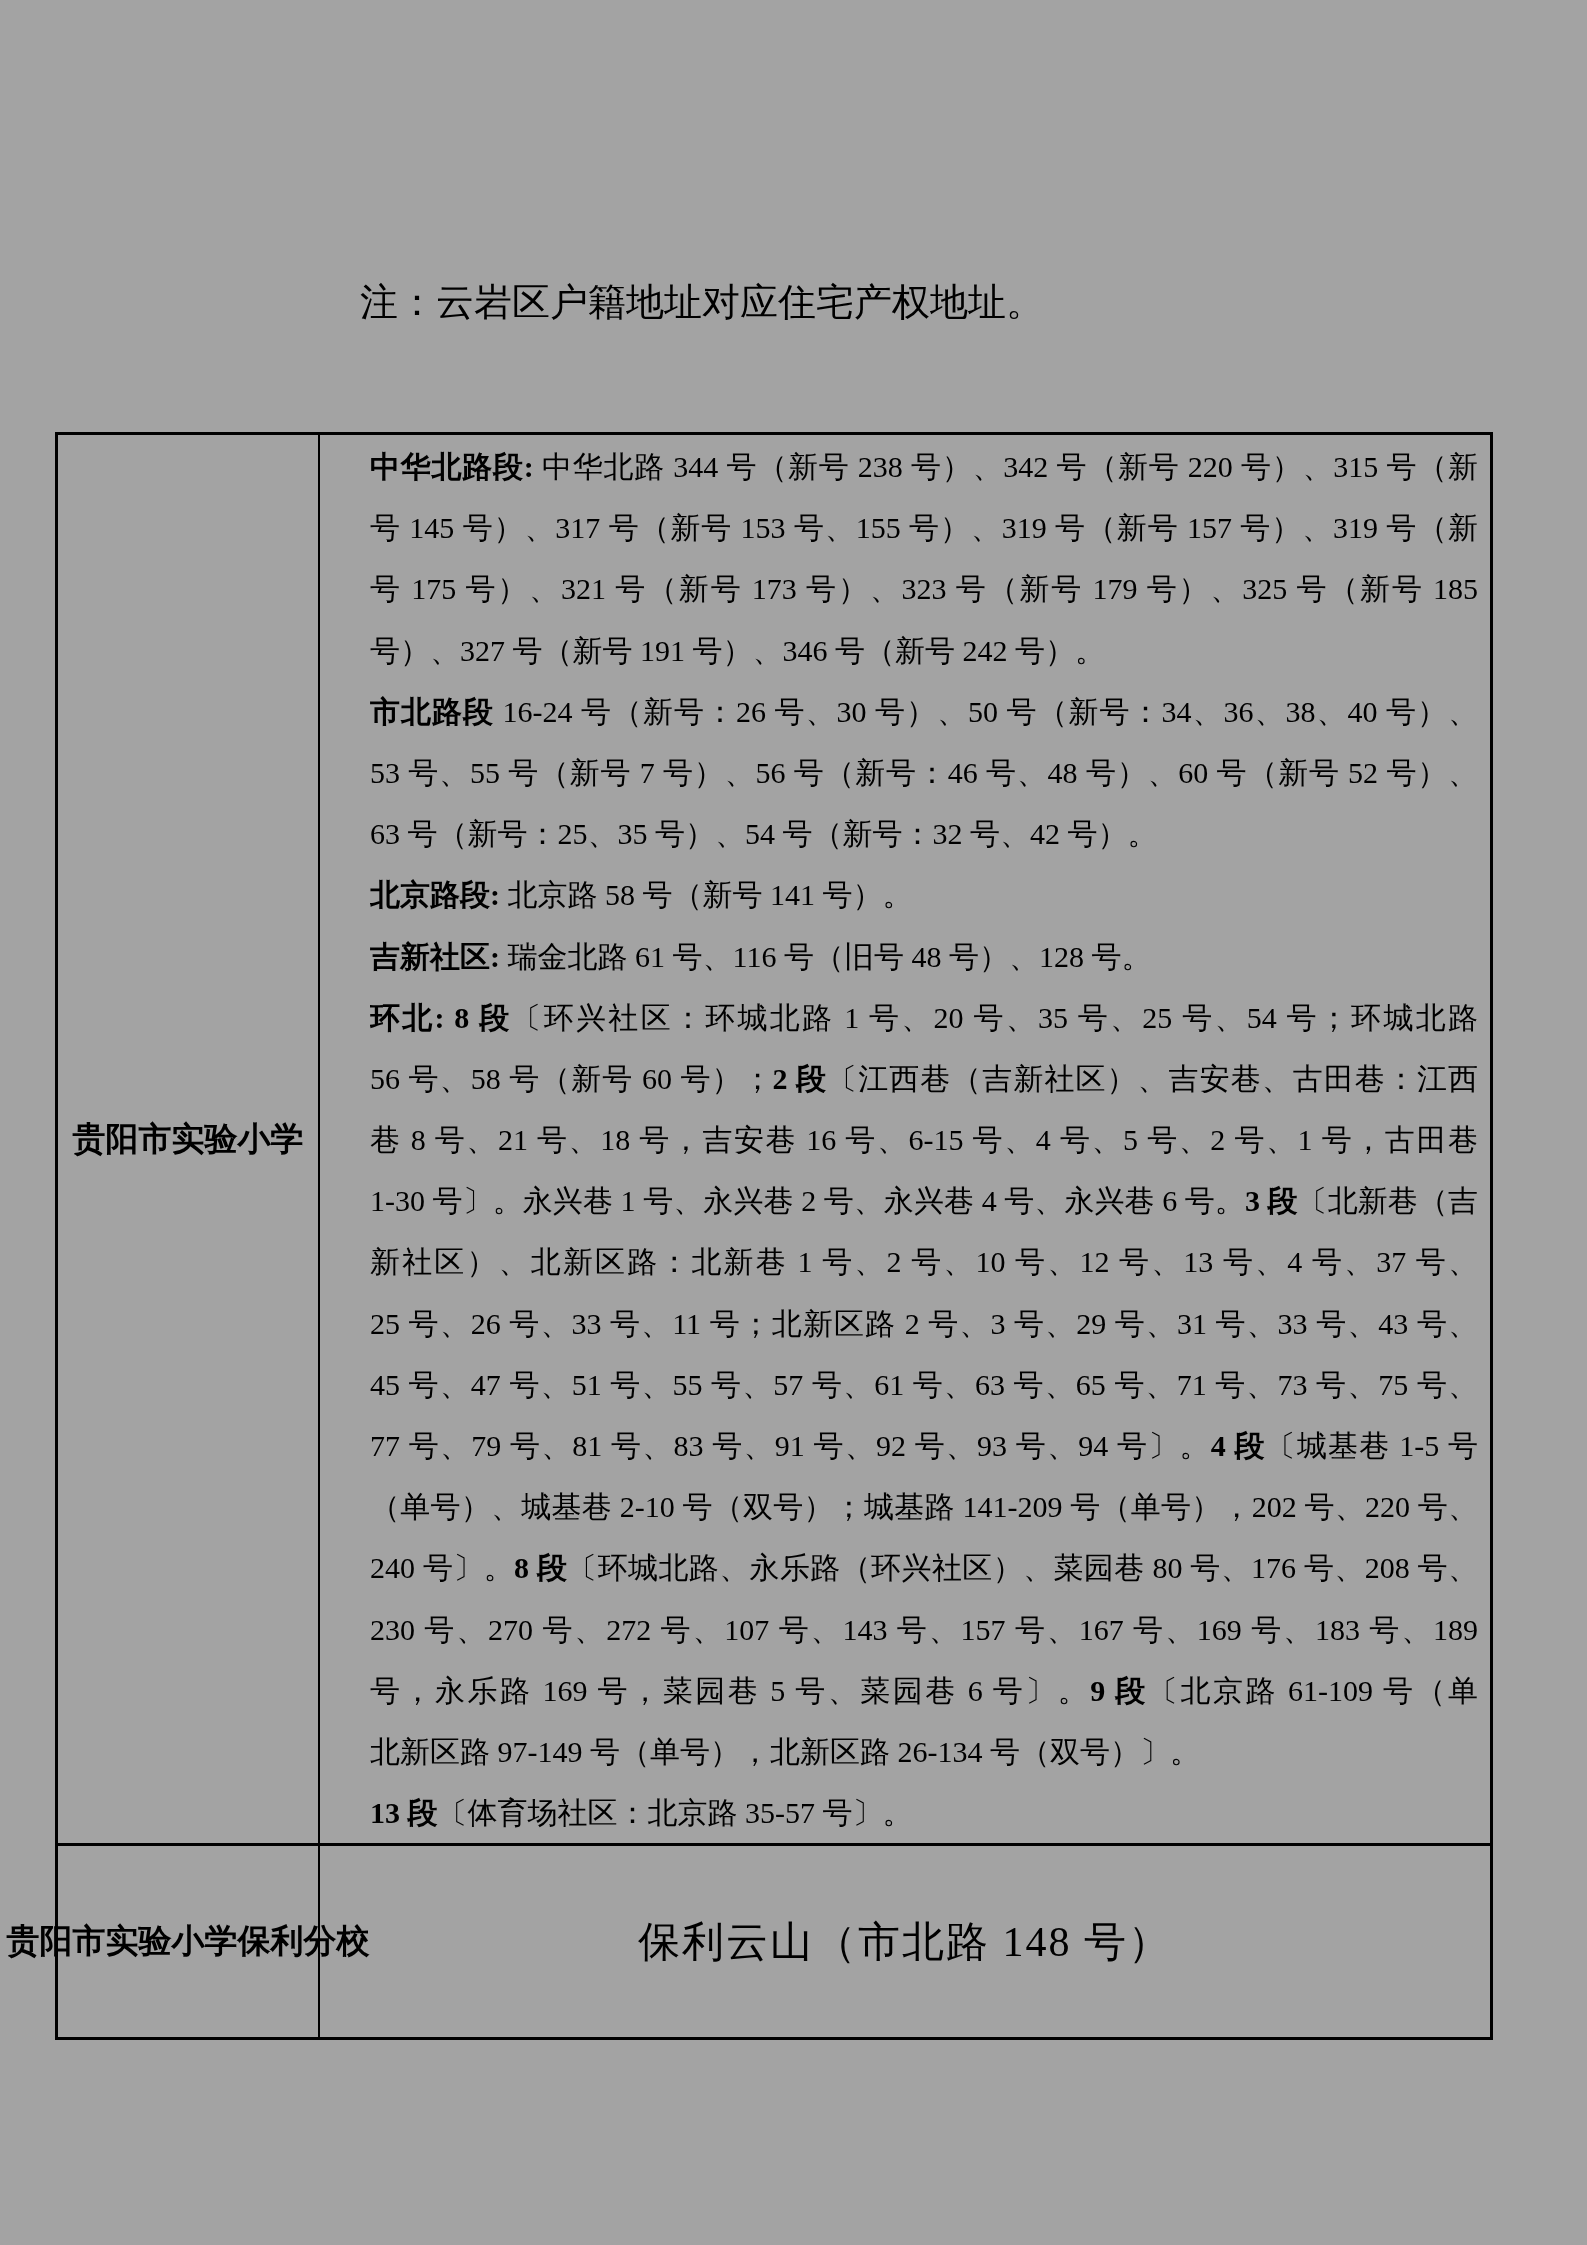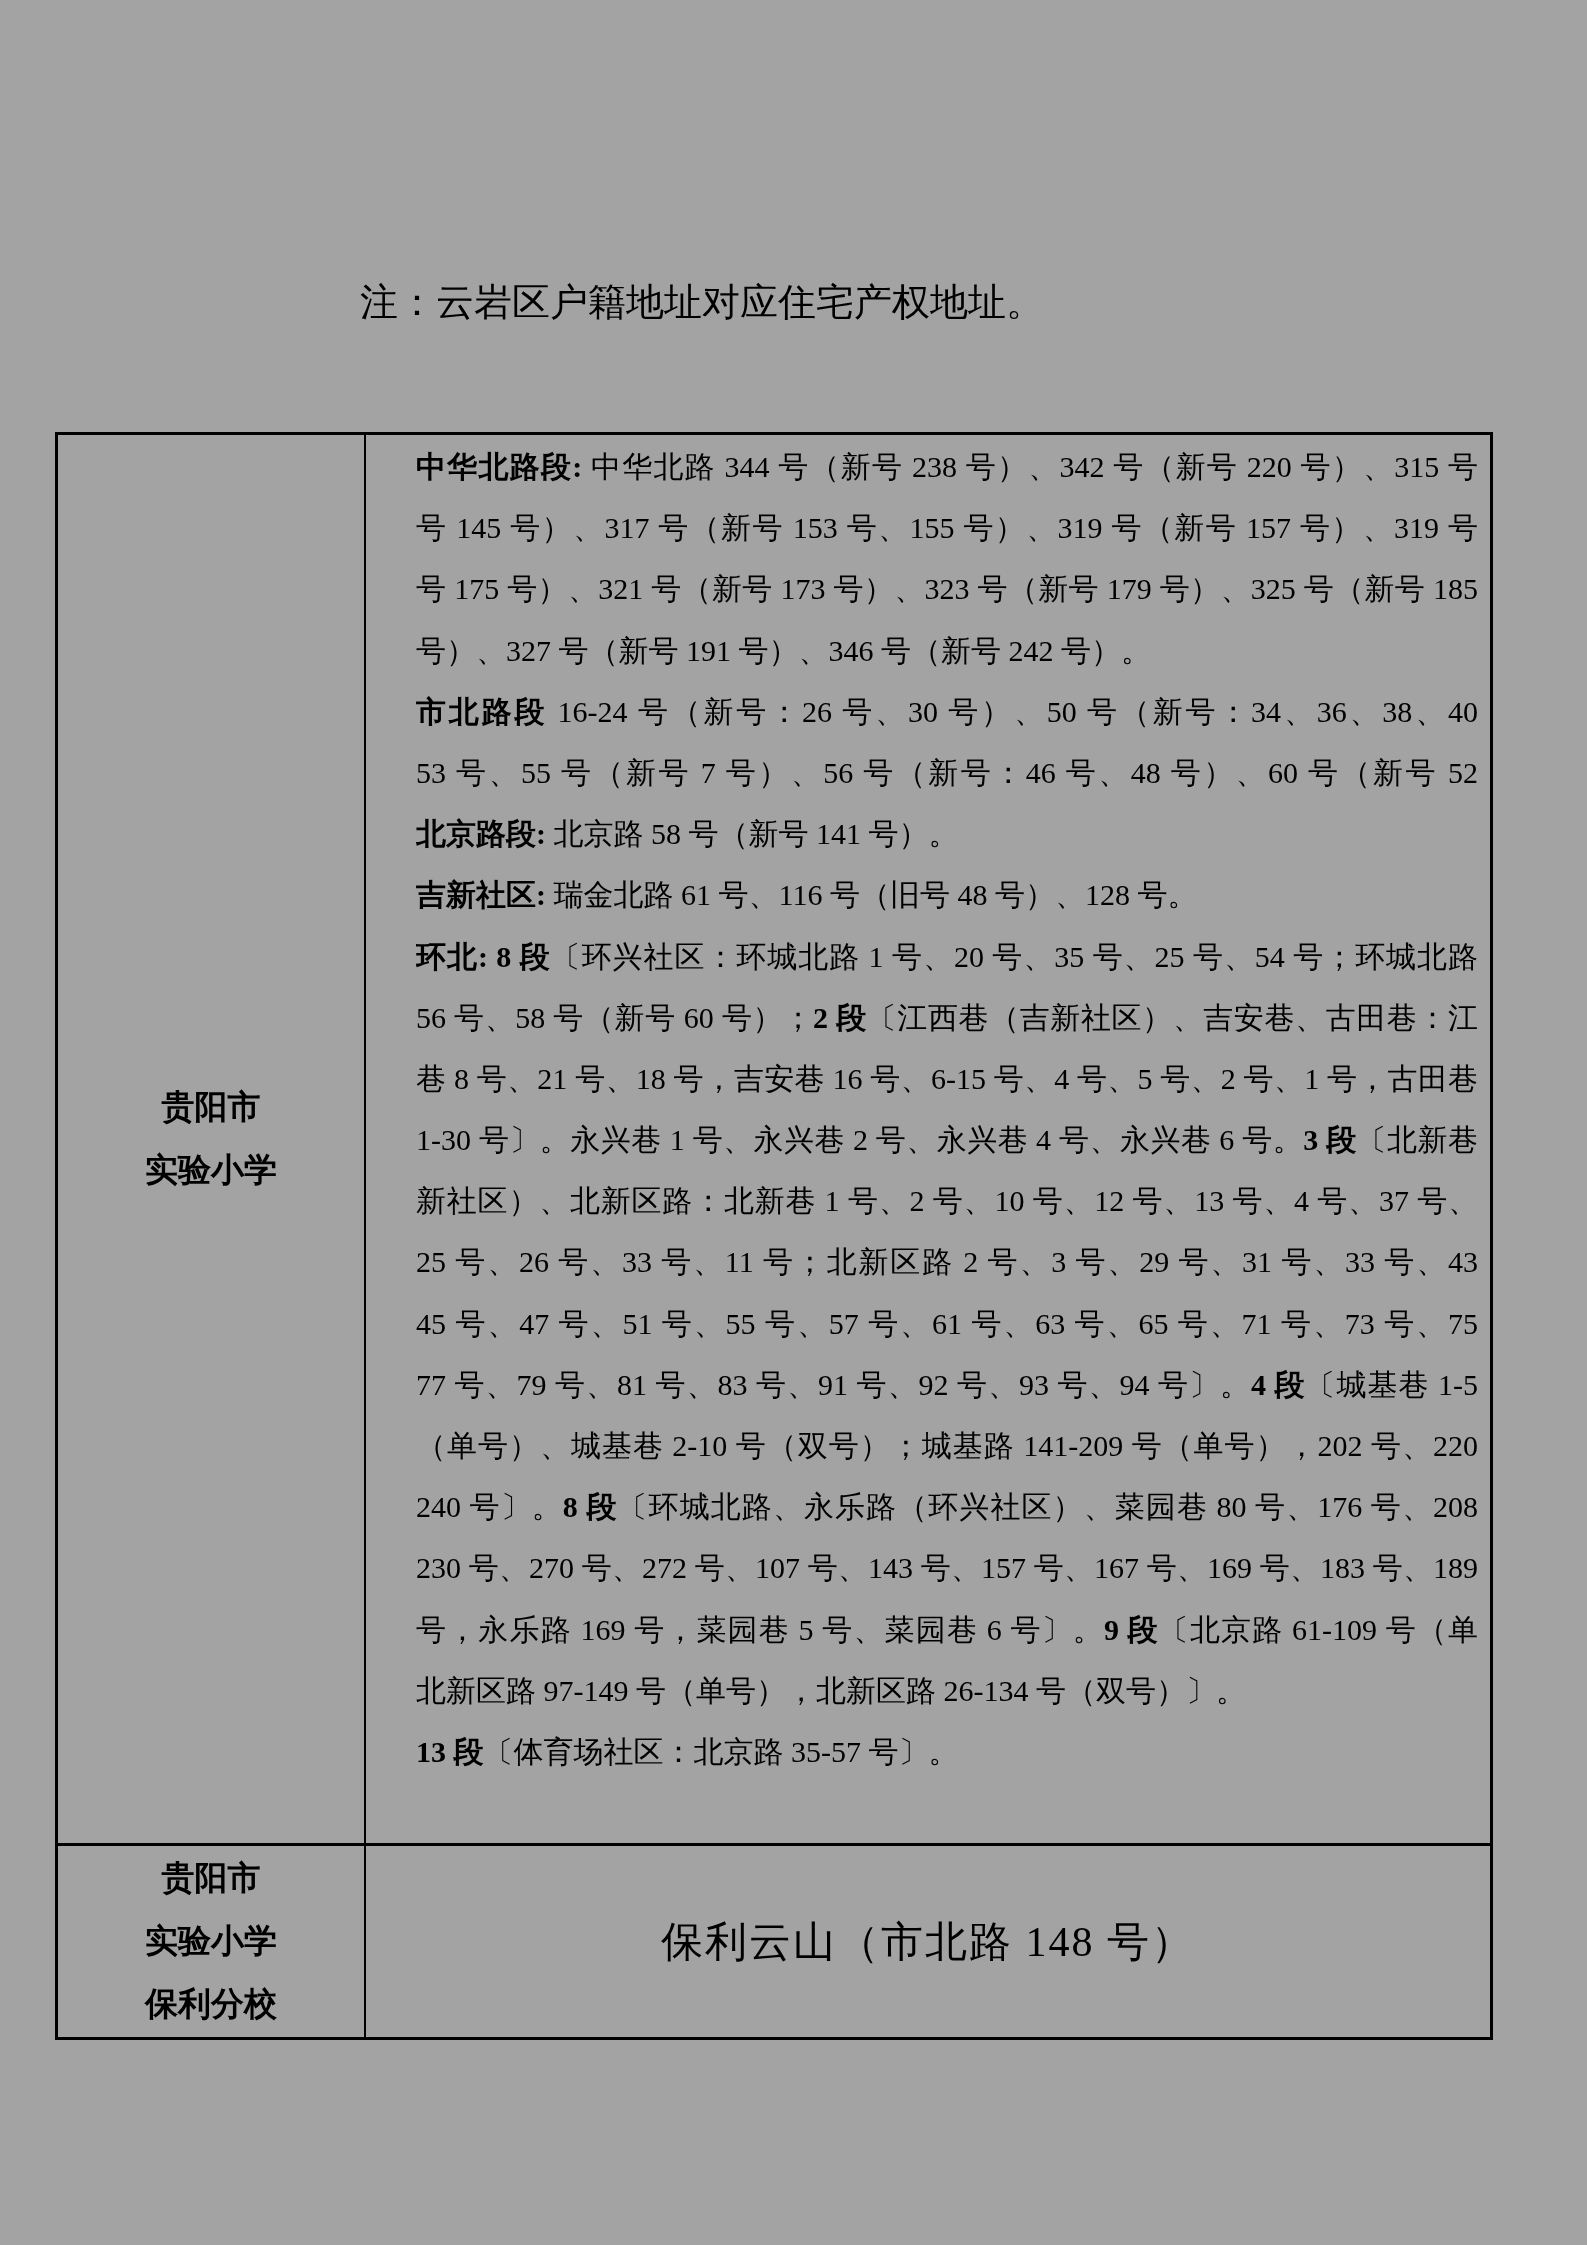--- a/index.html
+++ b/index.html
@@ -43,24 +43,24 @@
     height: 1411px;
     border-bottom: 3px solid #000000;
   }
   .trow-2 {
     flex: 1;
   }
   .cell {
     box-sizing: border-box;
   }
   .cell-school {
-    width: 308px;
+    width: 262px;
     border-right: 2px solid #000000;
     display: flex;
-    flex-direction: column;
+    flex-direction: row;
     justify-content: center;
     align-items: center;
     text-align: left;
   }
   .school-line {
     font-size: 33px;
     font-weight: bold;
     line-height: 63px;
     white-space: nowrap;
   }
@@ -107,20 +107,21 @@
           <div class="school-line">贵阳市</div>
           <div class="school-line">实验小学</div>
         </div>
       <div class="cell cell-addresses">
           <div class="addr-line"><span class="bold">中华北路段:</span><span> 中华北路 344 号（新号 238 号）、342 号（新号 220 号）、315 号（新</span></div>
           <div class="addr-line"><span>号 145 号）、317 号（新号 153 号、155 号）、319 号（新号 157 号）、319 号（新</span></div>
           <div class="addr-line"><span>号 175 号）、321 号（新号 173 号）、323 号（新号 179 号）、325 号（新号 185</span></div>
           <div class="addr-line short"><span>号）、327 号（新号 191 号）、346 号（新号 242 号）。</span></div>
           <div class="addr-line"><span class="bold">市北路段</span><span> 16-24 号（新号：26 号、30 号）、50 号（新号：34、36、38、40 号）、</span></div>
           <div class="addr-line"><span>53 号、55 号（新号 7 号）、56 号（新号：46 号、48 号）、60 号（新号 52 号）、</span></div>
+          <div class="addr-line short"><span>63 号（新号：25、35 号）、54 号（新号：32 号、42 号）。</span></div>
           <div class="addr-line short"><span class="bold">北京路段:</span><span> 北京路 58 号（新号 141 号）。</span></div>
           <div class="addr-line short"><span class="bold">吉新社区:</span><span> 瑞金北路 61 号、116 号（旧号 48 号）、128 号。</span></div>
           <div class="addr-line"><span class="bold">环北: 8 段</span><span>〔环兴社区：环城北路 1 号、20 号、35 号、25 号、54 号；环城北路</span></div>
           <div class="addr-line"><span>56 号、58 号（新号 60 号）；</span><span class="bold">2 段</span><span>〔江西巷（吉新社区）、吉安巷、古田巷：江西</span></div>
           <div class="addr-line"><span>巷 8 号、21 号、18 号，吉安巷 16 号、6-15 号、4 号、5 号、2 号、1 号，古田巷</span></div>
           <div class="addr-line"><span>1-30 号〕。永兴巷 1 号、永兴巷 2 号、永兴巷 4 号、永兴巷 6 号。</span><span class="bold">3 段</span><span>〔北新巷（吉</span></div>
           <div class="addr-line"><span>新社区）、北新区路：北新巷 1 号、2 号、10 号、12 号、13 号、4 号、37 号、</span></div>
           <div class="addr-line"><span>25 号、26 号、33 号、11 号；北新区路 2 号、3 号、29 号、31 号、33 号、43 号、</span></div>
           <div class="addr-line"><span>45 号、47 号、51 号、55 号、57 号、61 号、63 号、65 号、71 号、73 号、75 号、</span></div>
           <div class="addr-line"><span>77 号、79 号、81 号、83 号、91 号、92 号、93 号、94 号〕。</span><span class="bold">4 段</span><span>〔城基巷 1-5 号</span></div>

